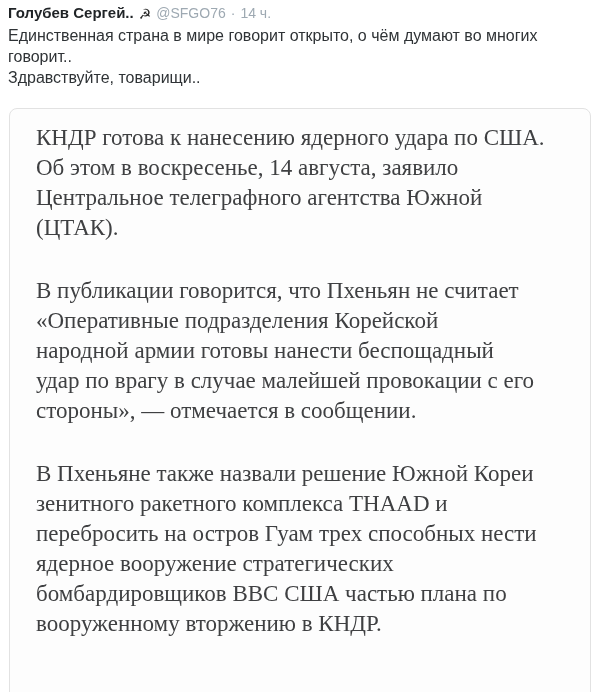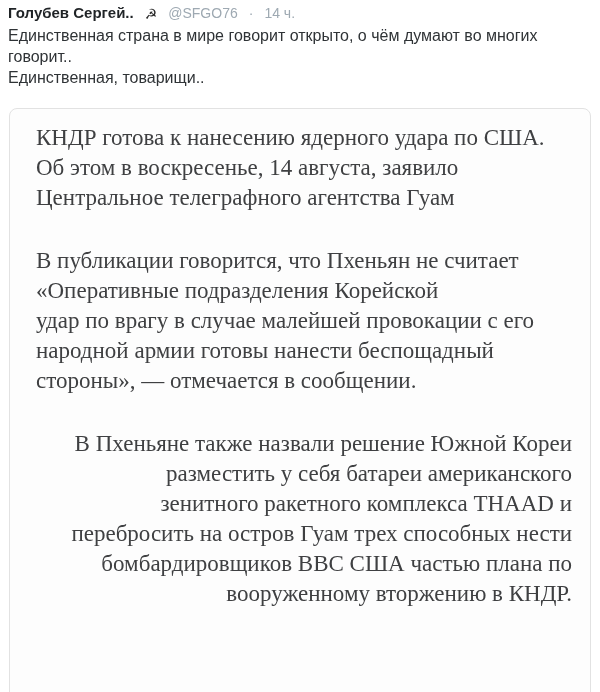--- a/index.html
+++ b/index.html
@@ -12,21 +12,21 @@
     height: 692px;
     overflow: hidden;
     font-family: "Liberation Sans", sans-serif;
     position: relative;
   }
 
   
   .tweet-header {
     display: flex;
     align-items: baseline;
-    gap: 11px;
+    gap: 5px;
     padding: 4px 8px 0 8px;
     white-space: nowrap;
   }
   .author-name {
     font-size: 15px;
     font-weight: bold;
     color: #1f2326;
     cursor: pointer;
   }
   .author-badge {
@@ -62,21 +62,21 @@
     background: #fdfdfd;
     border: 1px solid #e2e2e2;
     border-radius: 8px;
     padding: 14px 18px 0 26px;
     overflow: hidden;
     cursor: pointer;
   }
   .article-para {
     margin: 0 0 33px 0;
   }
-  .article-para:last-child { margin-bottom: 0; text-align: right; }
+  .article-para:last-child { margin-bottom: 0; }
   .article-line {
     font-family: "Liberation Serif", "DejaVu Serif", serif;
     font-size: 23px;
     line-height: 30px;
     color: #3f4042;
     white-space: nowrap;
   }
 </style>
 </head>
 <body>
@@ -87,43 +87,44 @@
     <span class="author-name">Голубев Сергей..</span>
     <span class="author-badge">☭</span>
     <span class="meta link">@SFGO76</span>
     <span class="meta">·</span>
     <span class="meta link">14 ч.</span>
   </div>
 
   <div class="tweet-text">
     <div class="tweet-line">Единственная страна в мире говорит открыто, о чём думают во многих</div>
     <div class="tweet-line">говорит..</div>
-    <div class="tweet-line">Единственная, товарищи..</div>
+    <div class="tweet-line">Здравствуйте, товарищи..</div>
   </div>
 
   <div class="quote-card">
 
     <div class="article-para">
       <div class="article-line">КНДР готова к нанесению ядерного удара по США.</div>
       <div class="article-line">Об этом в воскресенье, 14 августа, заявило</div>
-      <div class="article-line">Центральное телеграфного агентства Гуам</div>
+      <div class="article-line">Центральное телеграфного агентства Южной</div>
+      <div class="article-line">(ЦТАК).</div>
     </div>
 
     <div class="article-para">
       <div class="article-line">В публикации говорится, что Пхеньян не считает</div>
       <div class="article-line">«Оперативные подразделения Корейской</div>
+      <div class="article-line">народной армии готовы нанести беспощадный</div>
       <div class="article-line">удар по врагу в случае малейшей провокации с его</div>
-      <div class="article-line">народной армии готовы нанести беспощадный</div>
       <div class="article-line">стороны», — отмечается в сообщении.</div>
     </div>
 
     <div class="article-para">
       <div class="article-line">В Пхеньяне также назвали решение Южной Кореи</div>
-      <div class="article-line">разместить у себя батареи американского</div>
       <div class="article-line">зенитного ракетного комплекса THAAD и</div>
       <div class="article-line">перебросить на остров Гуам трех способных нести</div>
+      <div class="article-line">ядерное вооружение стратегических</div>
       <div class="article-line">бомбардировщиков ВВС США частью плана по</div>
       <div class="article-line">вооруженному вторжению в КНДР.</div>
     </div>
 
   </div>
 
 </div>
 
 </body></html>

